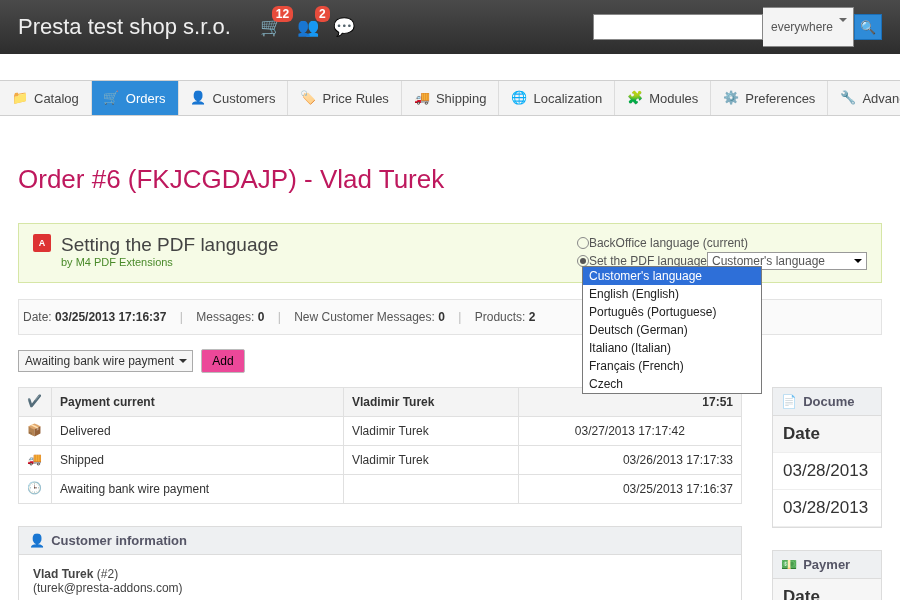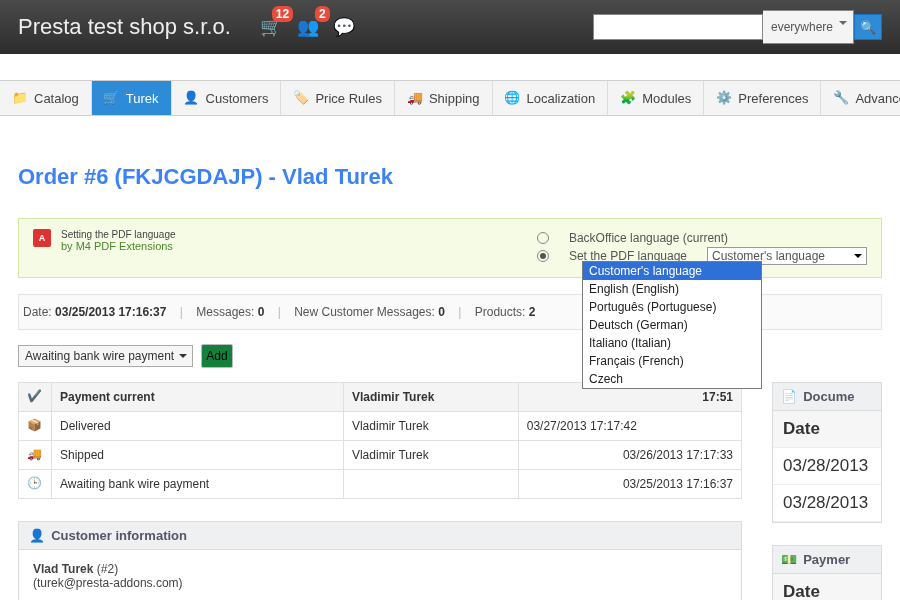--- a/index.html
+++ b/index.html
@@ -4,50 +4,50 @@
 <style>
 *{box-sizing:border-box;margin:0;padding:0;}
 body{font-family:Arial,Helvetica,sans-serif;font-size:13px;color:#333;background:#fff;width:900px;overflow:hidden;}
 .topbar{background:linear-gradient(#4a4a4a,#2d2d2d);height:54px;display:flex;align-items:center;padding:0 18px;color:#fff;}
 .shop-name{font-size:22px;font-weight:normal;color:#eee;}
 .top-icons{display:flex;gap:14px;margin-left:30px;align-items:center;}
 .top-icon{position:relative;color:#ddd;font-size:18px;}
 .badge{position:absolute;top:-10px;right:-10px;background:#e74c3c;color:#fff;font-size:12px;padding:1px 4px;border-radius:6px;font-weight:bold;}
 .searchbox{margin-left:auto;display:flex;align-items:center;}
 .searchbox input{width:170px;height:26px;border:1px solid #888;background:#fff;padding:0 6px;}
-.searchbox .scope{background:#f4f4f4;border:1px solid #888;border-left:none;height:34px;display:flex;align-items:center;padding:0 20px 0 8px;font-size:12px;color:#555;position:relative;}
+.searchbox .scope{background:#f4f4f4;border:1px solid #888;border-left:none;height:40px;display:flex;align-items:center;padding:0 20px 0 8px;font-size:12px;color:#555;position:relative;}
 .searchbox .scope:after{content:"";position:absolute;right:6px;top:10px;border:4px solid transparent;border-top-color:#666;}
 .searchbox .go{width:28px;height:26px;background:#2e8bd8;border:1px solid #1a6fb8;display:flex;align-items:center;justify-content:center;color:#fff;font-size:13px;}
 .menubar{background:#f4f4f4;border-top:1px solid #cfcfcf;border-bottom:1px solid #cfcfcf;height:36px;display:flex;margin-top:26px;}
 .menuitem{display:flex;align-items:center;gap:6px;padding:0 12px;border-right:1px solid #dcdcdc;color:#444;font-size:13px;white-space:nowrap;}
 .menuitem.active{background:#2e8bd8;color:#fff;}
 .mi-icon{width:16px;height:16px;display:inline-block;}
 .body{padding:18px;}
-h1.order-title{font-size:22px;font-weight:bold;color:#3b82f6;margin:30px 0 28px 0;}
+h1.order-title{font-size:26px;font-weight:normal;color:#be185d;margin:30px 0 28px 0;}
 .pdf-panel{background:#f6fbe6;border:1px solid #d6e6a6;padding:10px 14px;display:flex;align-items:flex-start;justify-content:space-between;position:relative;}
 .pdf-left{display:flex;gap:10px;}
 .pdf-icon{width:18px;height:18px;background:#d33;border-radius:2px;color:#fff;font-size:9px;display:flex;align-items:center;justify-content:center;font-weight:bold;}
-.pdf-title{font-size:10px;color:#444;}
+.pdf-title{font-size:19px;color:#444;}
 .pdf-sub{font-size:11px;color:#4a8a2a;}
 .pdf-right{font-size:12px;color:#555;}
-.pdf-right .row{display:flex;align-items:center;gap:20px;margin:2px 0;}
+.pdf-right .row{display:flex;align-items:center;gap:0;margin:2px 0;}
 .radio{width:12px;height:12px;border:1px solid #888;border-radius:50%;display:inline-block;position:relative;}
 .radio.checked:after{content:"";position:absolute;inset:2px;background:#555;border-radius:50%;}
 .lang-select{border:1px solid #999;background:#fff;font-size:12px;padding:1px 18px 1px 4px;position:relative;min-width:160px;display:inline-block;}
 .lang-select:after{content:"";position:absolute;right:4px;top:6px;border:4px solid transparent;border-top-color:#000;}
 .lang-dropdown{position:absolute;left:563px;top:42px;width:180px;background:#fff;border:1px solid #7a7a7a;z-index:50;}
 .lang-dropdown .opt{padding:2px 6px;font-size:12px;color:#222;}
 .lang-dropdown .opt.sel{background:#2e6fd8;color:#fff;}
 .meta-row{background:#fafafa;border:1px solid #e3e3e3;padding:10px 4px;margin-top:16px;font-size:12px;color:#555;}
 .meta-row b{color:#333;}
 .meta-row .sep{color:#bbb;margin:0 10px;}
 .status-row{margin:14px 0;display:flex;gap:8px;align-items:center;}
 .status-select{border:1px solid #aaa;background:#f6f6f6;font-size:12px;padding:3px 18px 3px 6px;position:relative;}
 .status-select:after{content:"";position:absolute;right:5px;top:8px;border:4px solid transparent;border-top-color:#333;}
-.btn{border:1px solid #bbb;background:#15803d;padding:4px 4px;font-size:12px;border-radius:2px;}
+.btn{border:1px solid #bbb;background:#ec4899;padding:4px 10px;font-size:12px;border-radius:2px;}
 .cols{display:flex;gap:30px;}
 .left-col{flex:1;min-width:0;}
 .right-col{width:110px;flex:none;}
 table.history{width:100%;border-collapse:collapse;font-size:12px;}
 table.history td,table.history th{border:1px solid #e0e0e0;padding:6px 8px;text-align:left;background:#fff;}
 table.history tr.head td{background:#f4f4f4;font-weight:bold;}
 .st-icon{width:16px;height:16px;display:inline-block;vertical-align:middle;}
 .panel{border:1px solid #dcdcdc;margin-top:22px;}
 .panel-h{background:#eef0f2;border-bottom:1px solid #dcdcdc;padding:6px 10px;font-weight:bold;color:#556;display:flex;align-items:center;gap:6px;}
 .panel-b{padding:12px 14px;font-size:12px;color:#444;}
@@ -77,21 +77,21 @@
   </div>
 </div>
 
 <div class="menubar">
   <div class="menuitem">
       <span class="mi-icon">📁</span>
       <span>Catalog</span>
     </div>
   <div class="menuitem active">
       <span class="mi-icon">🛒</span>
-      <span>Turek</span>
+      <span>Orders</span>
     </div>
   <div class="menuitem">
       <span class="mi-icon">👤</span>
       <span>Customers</span>
     </div>
   <div class="menuitem">
       <span class="mi-icon">🏷️</span>
       <span>Price Rules</span>
     </div>
   <div class="menuitem">
@@ -172,21 +172,21 @@
             <tr class="head">
           <td style="width:28px"><span class="st-icon">✔️</span></td>
           <td>Payment current</td>
           <td>Vladimir Turek</td>
           <td style="text-align:right">17:51</td>
         </tr>
         <tr>
           <td><span class="st-icon">📦</span></td>
           <td>Delivered</td>
           <td>Vladimir Turek</td>
-          <td style="text-align:left">03/27/2013 17:17:42</td>
+          <td style="text-align:center">03/27/2013 17:17:42</td>
         </tr>
         <tr>
           <td><span class="st-icon">🚚</span></td>
           <td>Shipped</td>
           <td>Vladimir Turek</td>
           <td style="text-align:right">03/26/2013 17:17:33</td>
         </tr>
         <tr>
           <td><span class="st-icon">🕒</span></td>
           <td>Awaiting bank wire payment</td>

